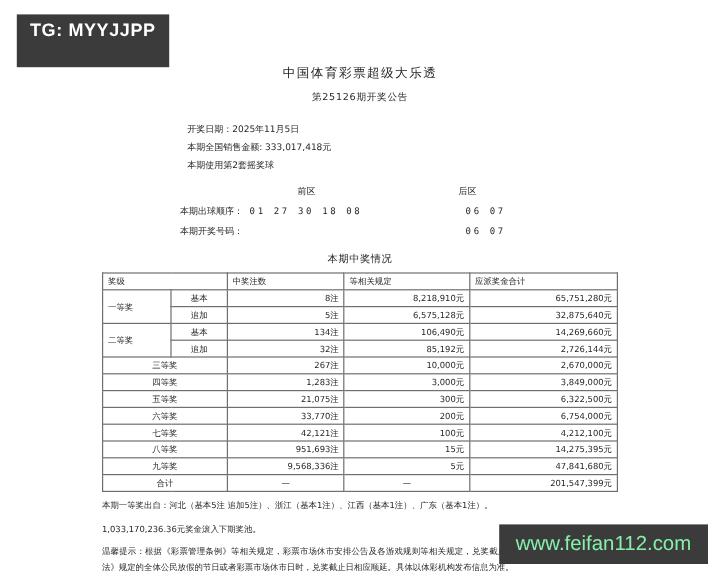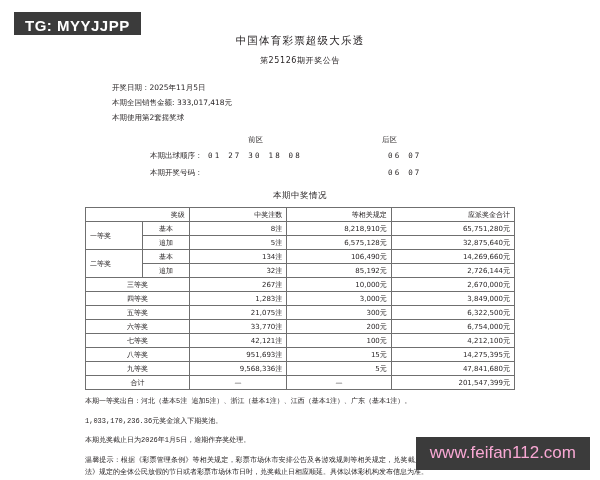--- a/index.html
+++ b/index.html
@@ -22,61 +22,62 @@
     background: #fff;
   }
   .tg-badge {
     position: absolute;
     left: 14px;
     top: 12px;
     background: #3b3b3b;
     color: #ffffff;
     font-size: 15px;
     font-weight: bold;
-    padding: 5px 11px 1px 11px;
+    padding: 5px 11px 22px 11px;
     letter-spacing: 0.5px;
     font-family: "Liberation Sans", sans-serif;
   }
   .wm-badge {
     position: absolute;
     right: 10px;
     bottom: 10px;
     background: #3b3b3b;
-    color: #f9a8d4;
+    color: #86efac;
     font-size: 17px;
     padding: 6px 14px 7px 14px;
     font-family: "Liberation Sans", sans-serif;
   }
   .doc {
     position: absolute;
     left: 0;
     top: 34px;
     width: 600px;
     color: #231f20;
   }
   .title {
     text-align: center;
     font-size: 10.5px;
     font-family: "DejaVu Sans", sans-serif;
-    margin-top: 0;
+    margin-top: 20px;
     letter-spacing: 1.2px;
   }
   .subtitle {
     text-align: center;
     font-size: 8px;
     font-family: "DejaVu Sans", sans-serif;
     margin-top: 7px;
     letter-spacing: 0.6px;
   }
   .meta {
     margin-top: 14px;
     padding-left: 112px;
     font-size: 7.5px;
     font-family: "DejaVu Sans", sans-serif;
     line-height: 15px;
+    margin-left: 44px;
   }
   .meta div { white-space: nowrap; }
   .zonehdr {
     margin-top: 10px;
     font-size: 7.5px;
     font-family: "DejaVu Sans", sans-serif;
     position: relative;
     height: 12px;
   }
   .zonehdr .zfront { position: absolute; left: 248px; }
@@ -117,38 +118,38 @@
     width: 430px;
     font-size: 7px;
     font-family: "DejaVu Sans", sans-serif;
   }
   table.prize td, table.prize th {
     border: 1px solid #6f6f6f;
     padding: 1px 4px;
     height: 11px;
     font-weight: normal;
   }
-  table.prize th { text-align: right; }
+  table.prize th { text-align: left; }
   .c-level { width: 96px; text-align: center; }
   .c-lvl-a { width: 54px; }
   .c-lvl-b { width: 42px; text-align: center; }
   .c-count { width: 96px; text-align: right; }
   .c-each { width: 104px; text-align: right; }
   .c-total { width: 124px; text-align: right; }
   .center { text-align: center; }
   .notes {
     width: 430px;
     margin: 0 auto;
     font-size: 7px;
     font-family: "DejaVu Sans", sans-serif;
     line-height: 12.5px;
     margin-top: 5px;
     text-align: justify;
   }
-  .notes p { margin: 0 0 7px 0; font-family: Liberation Mono, monospace; }
+  .notes p { margin: 0 0 7px 0; }
   .notes .indent { text-indent: 0; }
 </style>
 </head>
 <body>
 
 <div class="page">
 
   <div class="tg-badge">TG: MYYJJPP</div>
 
   <div class="doc">
@@ -263,20 +264,19 @@
           <td class="c-count center">—</td>
           <td class="c-each center">—</td>
           <td class="c-total">201,547,399元</td>
         </tr>
       </tbody>
     </table>
 
     <div class="notes">
       <p>本期一等奖出自：河北（基本5注 追加5注）、浙江（基本1注）、江西（基本1注）、广东（基本1注）。</p>
       <p class="indent">1,033,170,236.36元奖金滚入下期奖池。</p>
-      <p>本期兑奖截止日为2026年1月5日，逾期作弃奖处理。</p>
       <p>温馨提示：根据《彩票管理条例》等相关规定，彩票市场休市安排公告及各游戏规则等相关规定，兑奖截止日在全国年节及纪念日放假办法》规定的全体公民放假的节日或者彩票市场休市日时，兑奖截止日相应顺延。具体以体彩机构发布信息为准。</p>
     </div>
 
   </div>
 
   <div class="wm-badge">www.feifan112.com</div>
 </div>
 
 </body></html>

